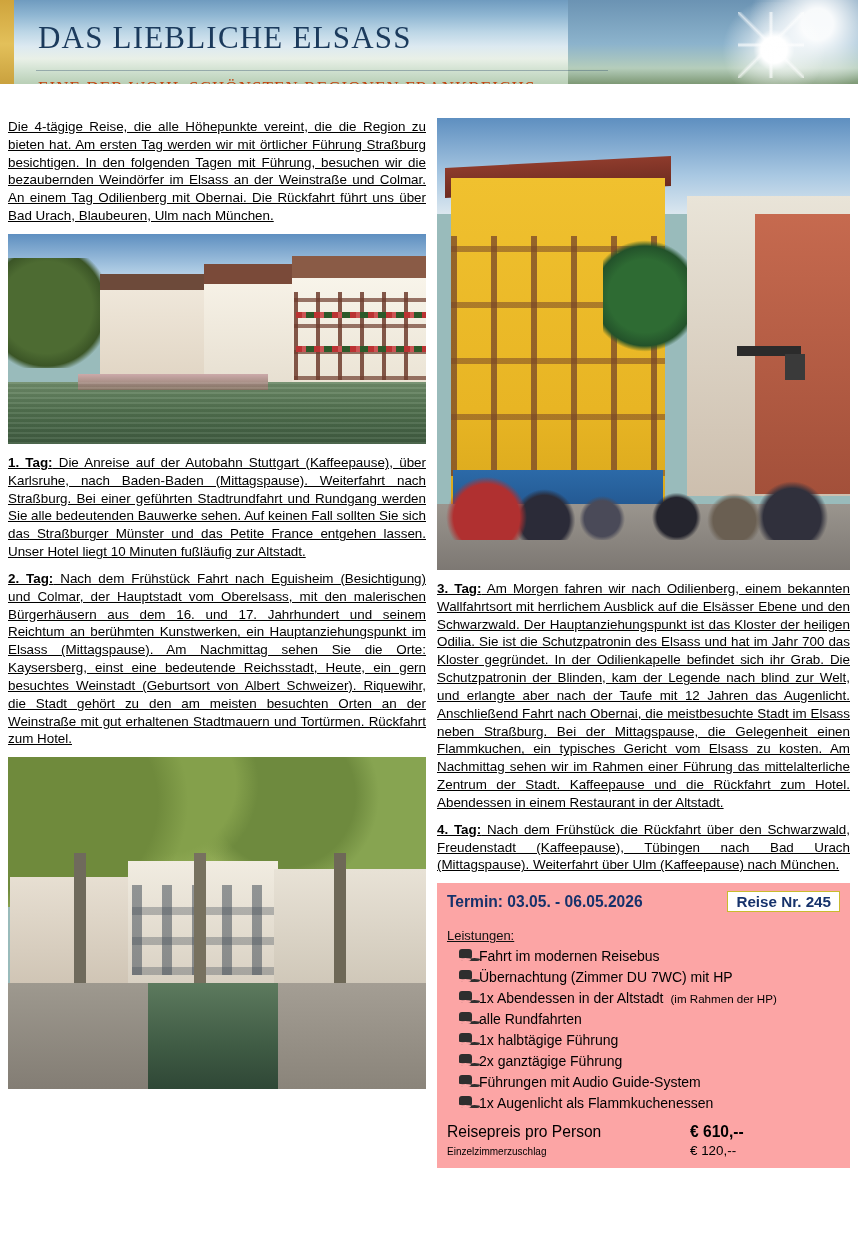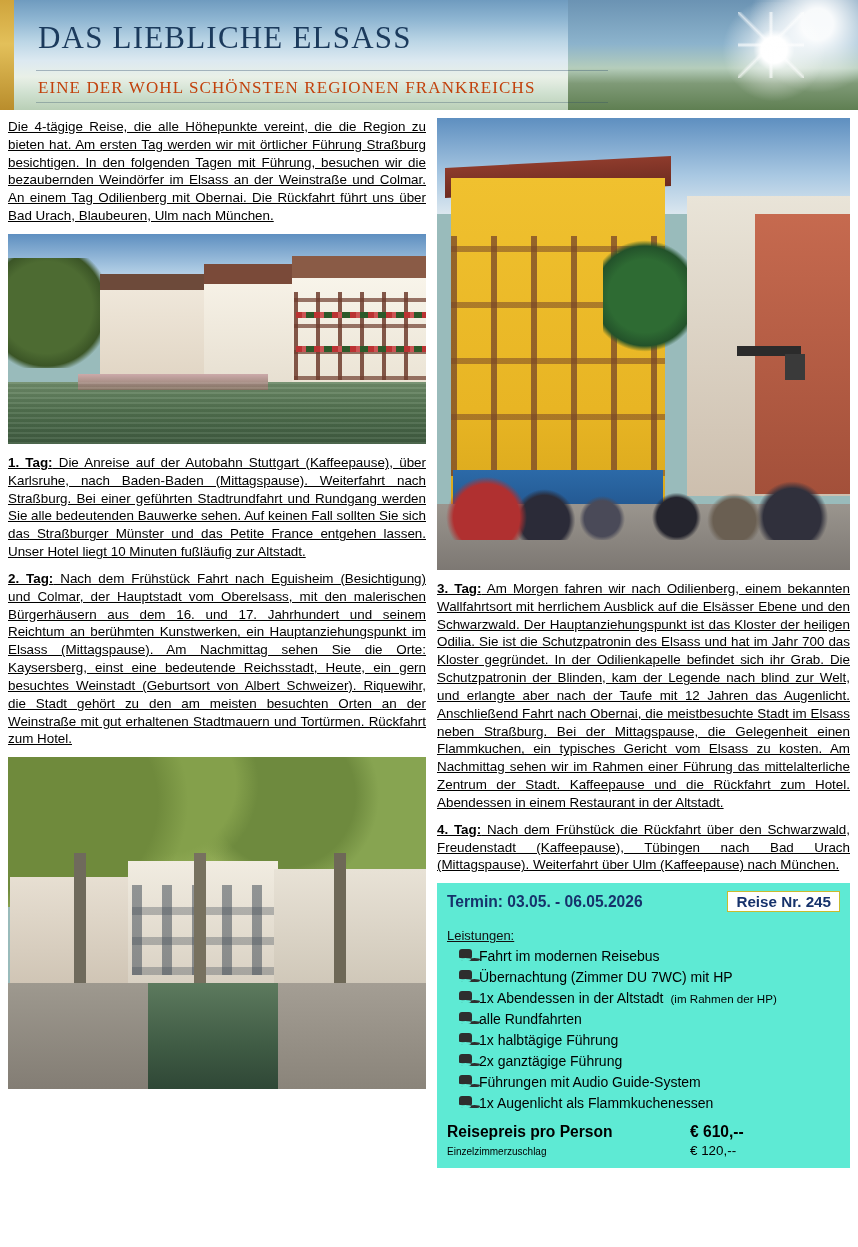--- a/index.html
+++ b/index.html
@@ -17,21 +17,21 @@
     height: 1247px;
     overflow: hidden;
     background: #ffffff;
   }
 
   
   .header {
     position: absolute;
     left: 0; top: 0;
     width: 858px;
-    height: 110px;
+    height: 84px;
     overflow: hidden;
   }
   .header-bg {
     position: absolute;
     inset: 0;
     background:
       linear-gradient(to bottom,
         #6f9bbf 0%,
         #8fb6d2 18%,
         #bcd6e6 38%,
@@ -308,21 +308,21 @@
     background: #77715f;
   }
   #photo-colmar .trunk3 {
     position: absolute; left: 326px; top: 96px; width: 12px; height: 132px;
     background: #6e6857;
   }
 
   
   .offerbox {
     margin-top: 8px;
-    background: #5eead4;
+    background: #fca5a5;
     padding: 8px 10px 10px 10px;
   }
   .offer-top {
     display: flex;
     align-items: center;
     justify-content: space-between;
     gap: 10px;
   }
   .offer-term {
     font-size: 15.6px;
@@ -381,21 +381,21 @@
     box-shadow: 1px 0 0 0 #2e2e2e, 9px 0 0 0 #2e2e2e;
     border-radius: 50%;
   }
   .note-small { font-size: 11.6px; }
   .price-row {
     display: flex;
     justify-content: space-between;
     align-items: baseline;
     margin-top: 9px;
   }
-  .price-row .lbl { font-size: 15.6px; font-weight: bold; }
+  .price-row .lbl { font-size: 15.6px; font-weight: normal; }
   .price-row .val { font-size: 15.6px; font-weight: bold; width: 150px; margin-left: 31px; }
   .price-row2 {
     display: flex;
     justify-content: space-between;
     align-items: baseline;
     margin-top: 2px;
   }
   .price-row2 .lbl { font-size: 10px; }
   .price-row2 .val { font-size: 13.4px; width: 150px; }
 </style>

